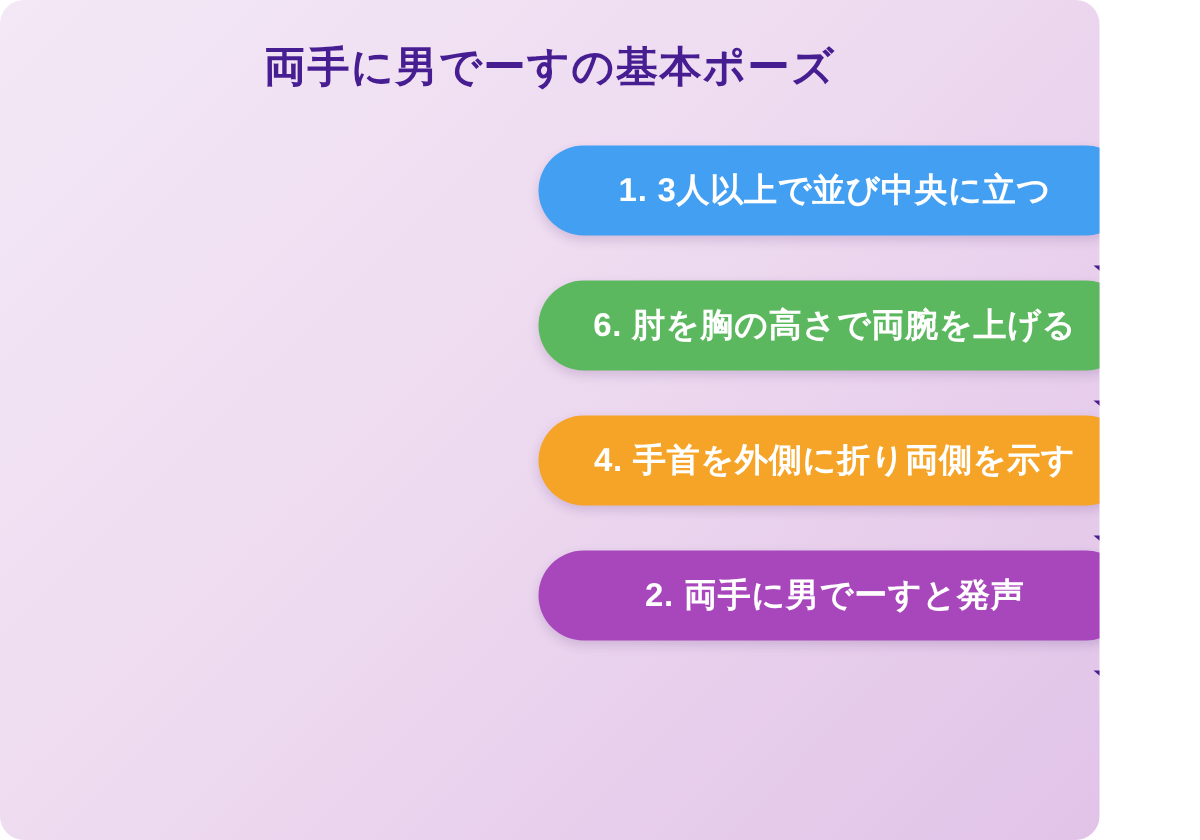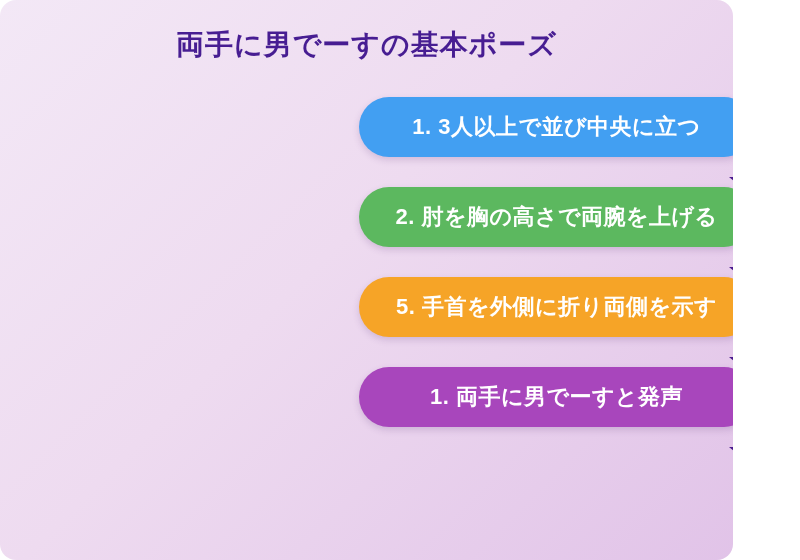--- a/index.html
+++ b/index.html
@@ -83,34 +83,34 @@
   <div class="title">両手に男でーすの基本ポーズ</div>
   <div class="flow" id="flow">
       <div class="step" style="background: rgb(66, 159, 242); color: rgb(255, 255, 255);">
     <span>1. 3人以上で並び中央に立つ</span>
   </div>
       <div class="arrow">
     <div class="stem"></div>
     <div class="head"></div>
   </div>
       <div class="step" style="background: rgb(92, 184, 95); color: rgb(255, 255, 255);">
-    <span>2. 肘を胸の高さで両腕を上げる</span>
+    <span>6. 肘を胸の高さで両腕を上げる</span>
   </div>
       <div class="arrow">
     <div class="stem"></div>
     <div class="head"></div>
   </div>
       <div class="step" style="background: rgb(246, 164, 39); color: rgb(255, 255, 255);">
-    <span>5. 手首を外側に折り両側を示す</span>
+    <span>4. 手首を外側に折り両側を示す</span>
   </div>
       <div class="arrow">
     <div class="stem"></div>
     <div class="head"></div>
   </div>
       <div class="step" style="background: rgb(168, 70, 188); color: rgb(255, 255, 255);">
-    <span>1. 両手に男でーすと発声</span>
+    <span>2. 両手に男でーすと発声</span>
   </div>
       <div class="arrow">
     <div class="stem"></div>
     <div class="head"></div>
   </div>
     </div>
 </div>
 
 </body></html>

